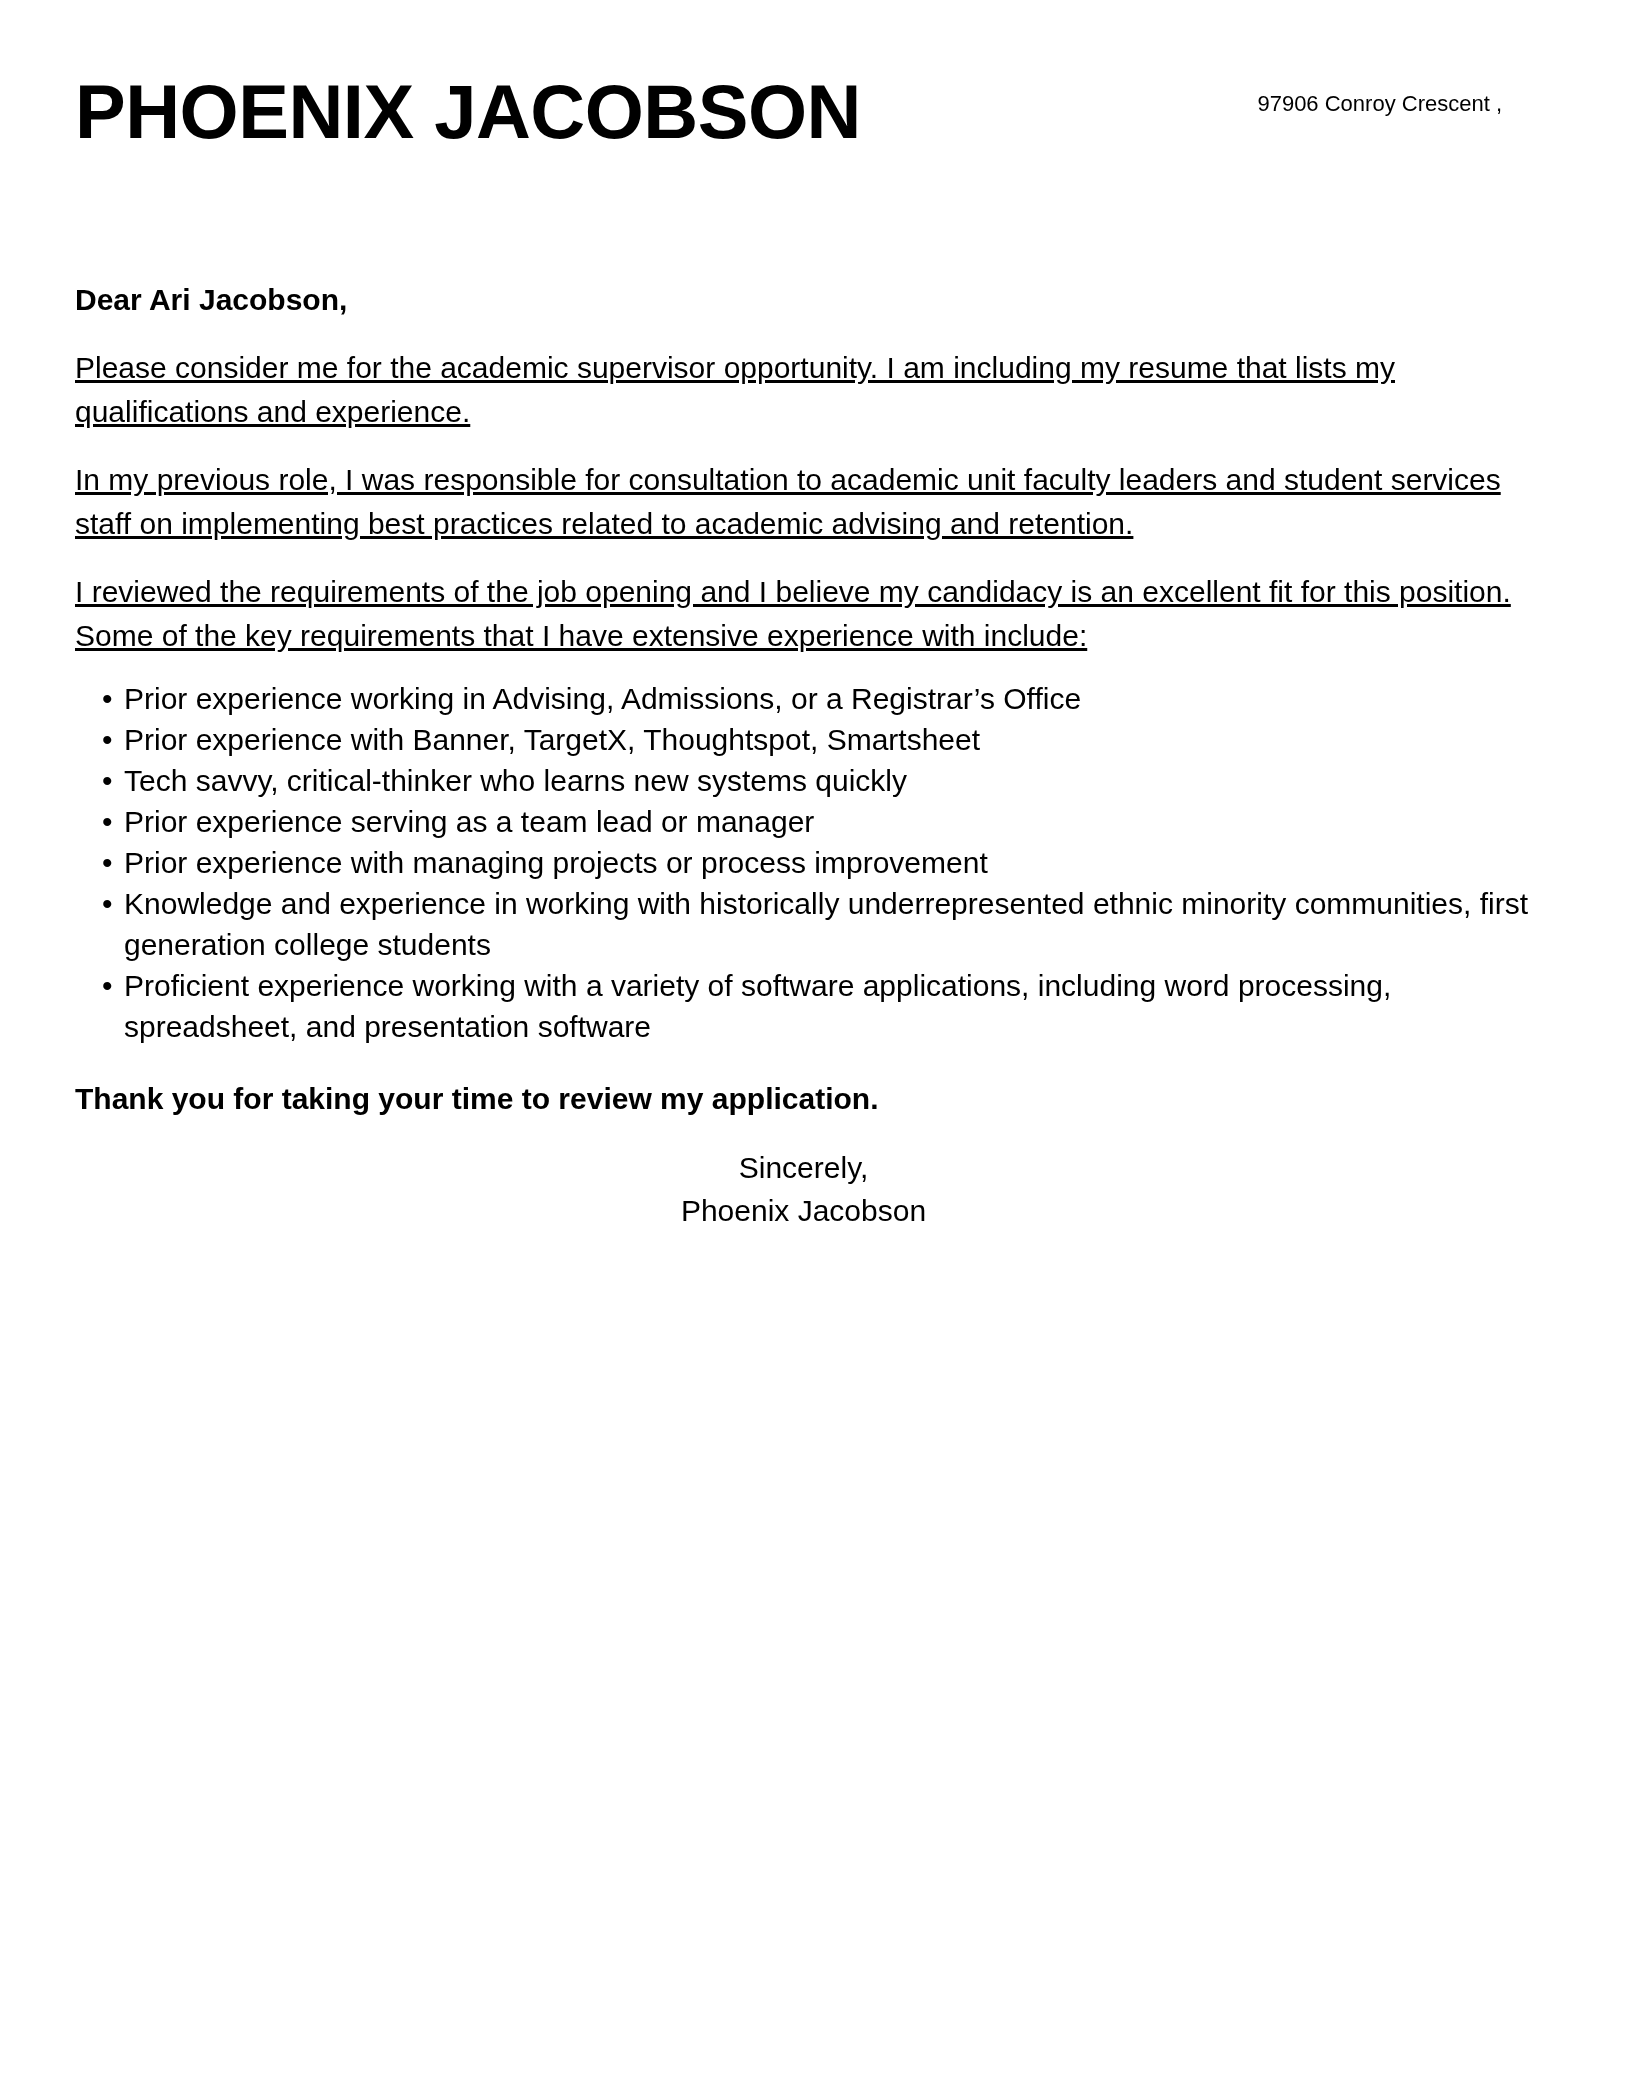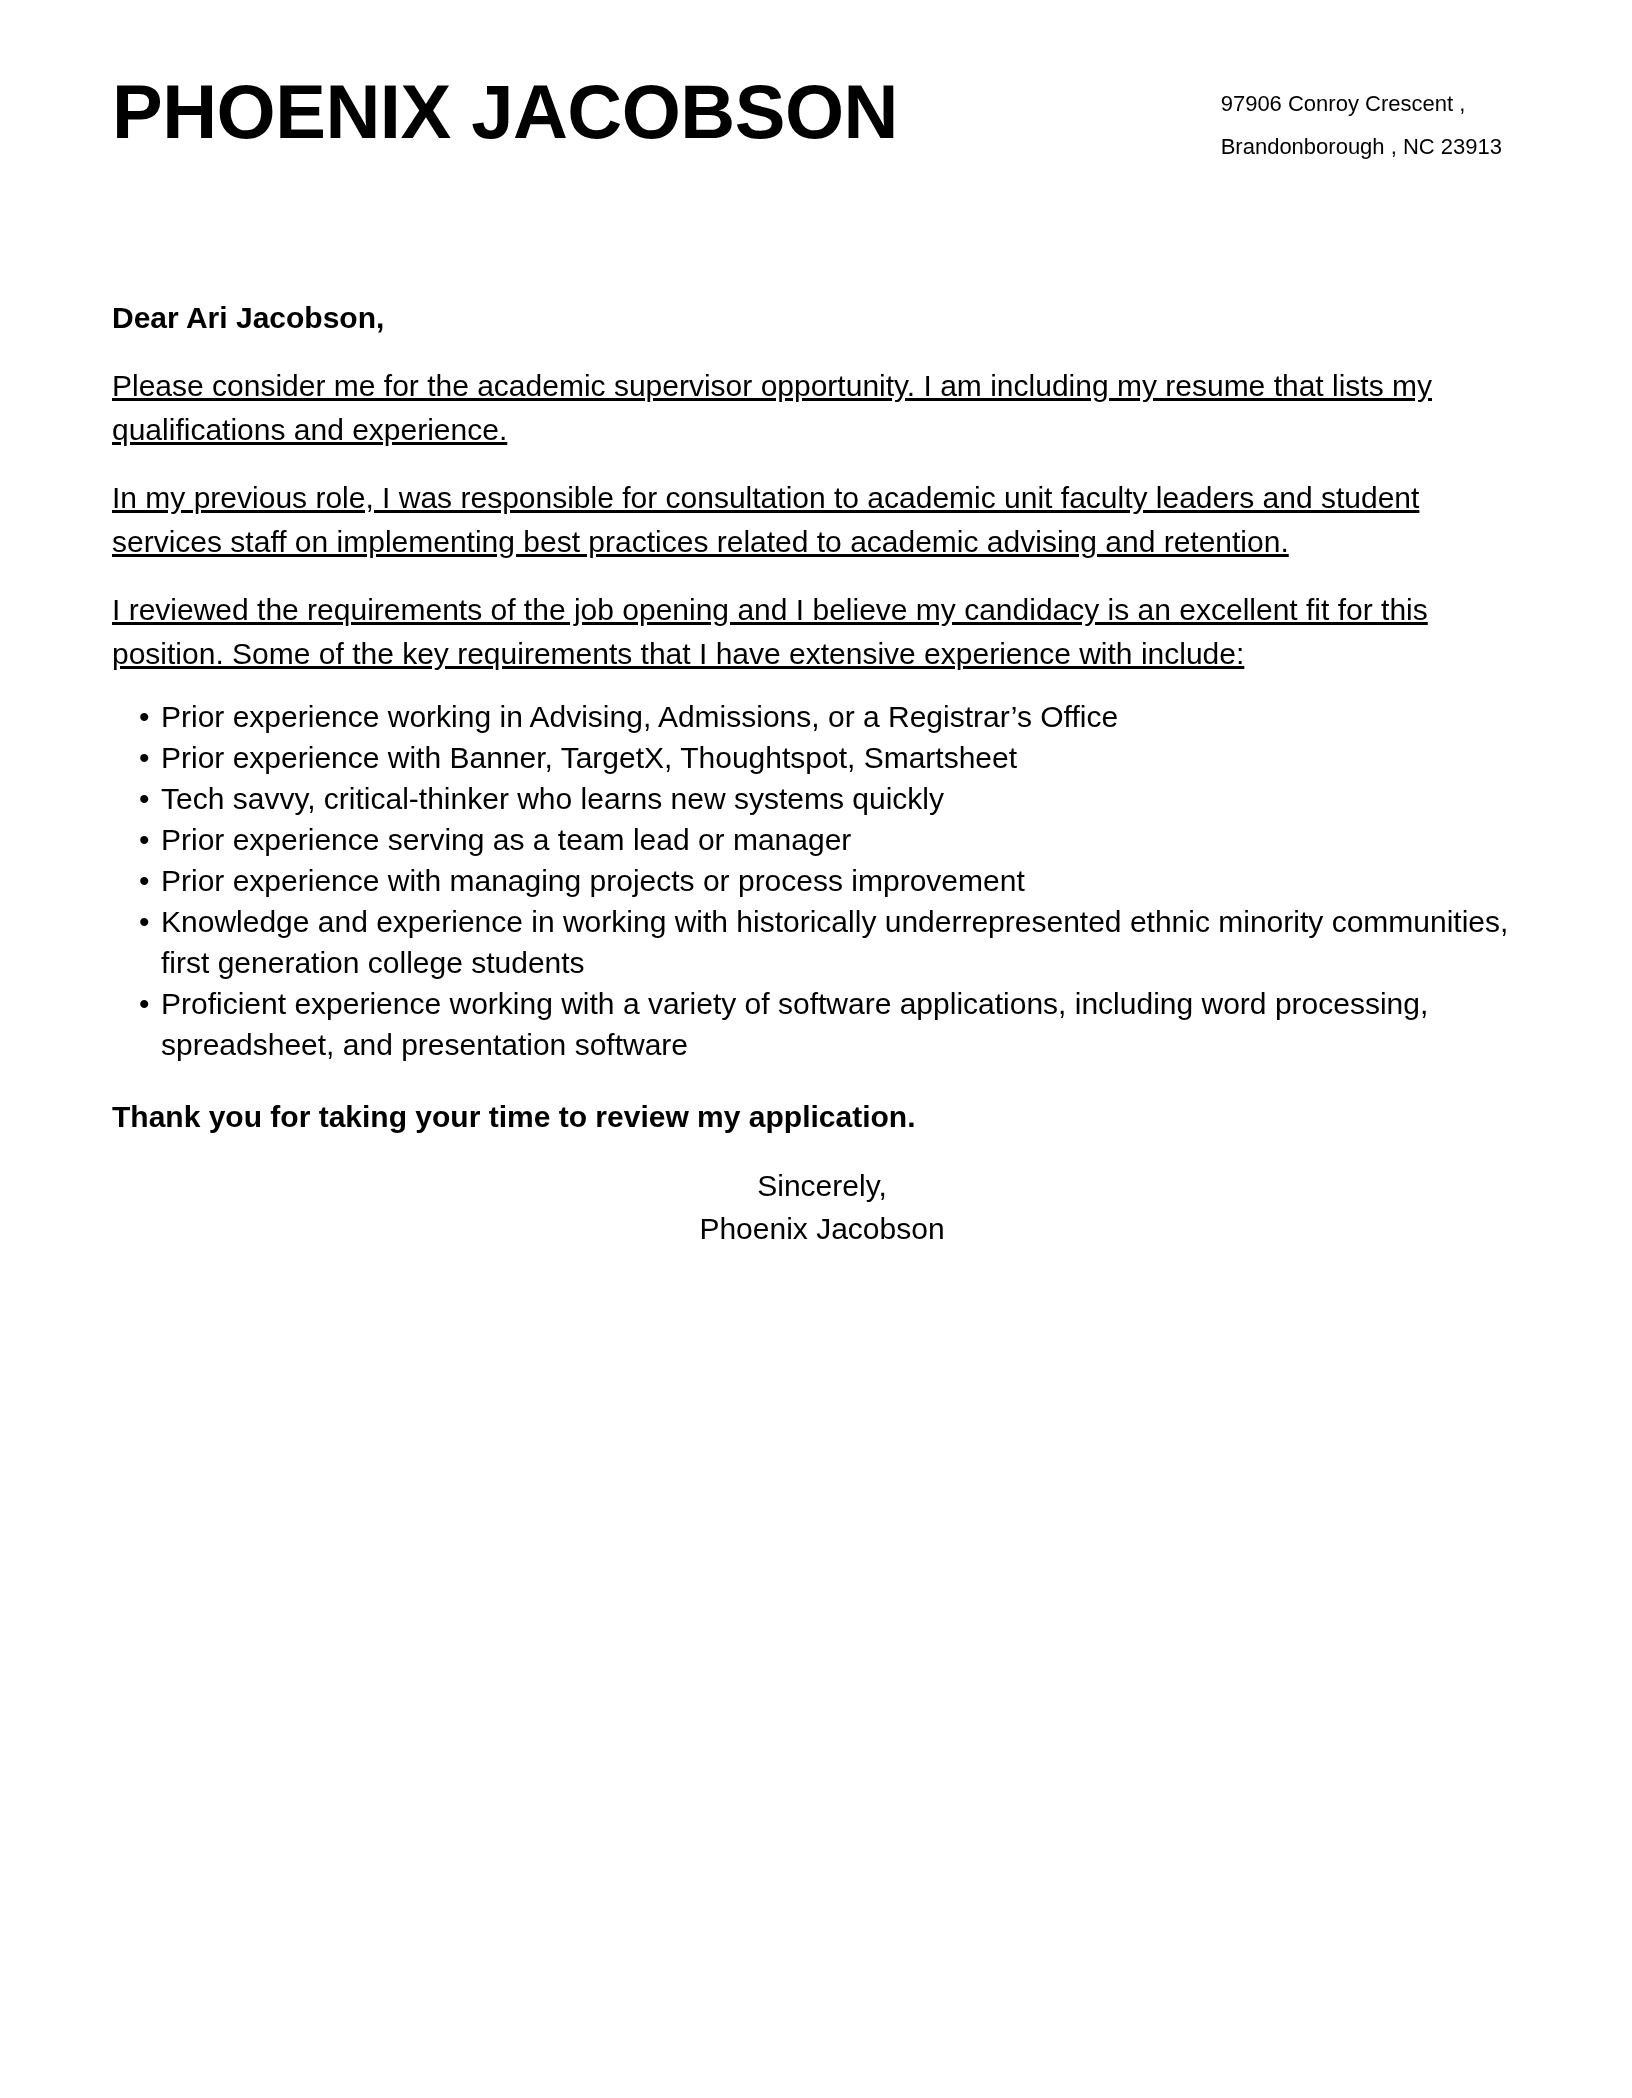--- a/index.html
+++ b/index.html
@@ -6,21 +6,21 @@
     margin: 0;
     padding: 0;
     background: #ffffff;
   }
   .page {
     position: relative;
     width: 1632px;
     height: 2098px;
     background: #ffffff;
     box-sizing: border-box;
-    padding: 74px 100px 0 112px;
+    padding: 74px 100px 0 75px;
     font-family: "Liberation Sans", "DejaVu Sans", sans-serif;
     color: #000000;
     font-size: 30px;
     line-height: 44px;
     overflow: hidden;
   }
   .header-row {
     display: flex;
     justify-content: space-between;
     align-items: flex-start;
@@ -77,21 +77,20 @@
 </style>
 </head>
 <body>
 
 <div class="page">
 
   <div class="header-row">
     <h1 class="name">PHOENIX JACOBSON</h1>
     <div class="address">
       <div>97906 Conroy Crescent ,</div>
-      <div>Brandonborough , NC 23913</div>
     </div>
   </div>
 
   <p class="salutation">Dear Ari Jacobson,</p>
 
   <p class="para">Please consider me for the academic supervisor opportunity. I am including my resume that lists my qualifications and experience.</p>
 
   <p class="para">In my previous role, I was responsible for consultation to academic unit faculty leaders and student services staff on implementing best practices related to academic advising and retention.</p>
 
   <p class="para">I reviewed the requirements of the job opening and I believe my candidacy is an excellent fit for this position. Some of the key requirements that I have extensive experience with include:</p>

